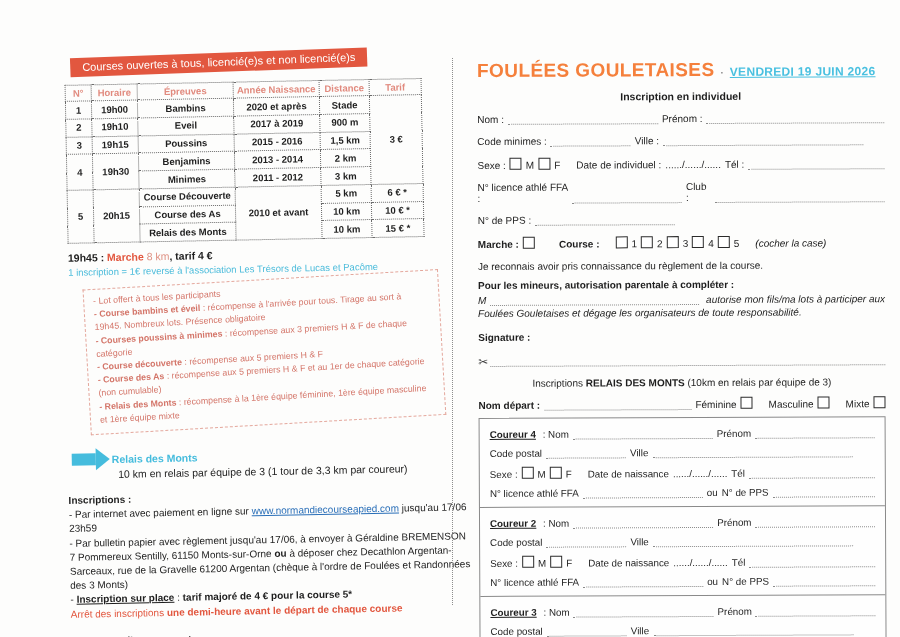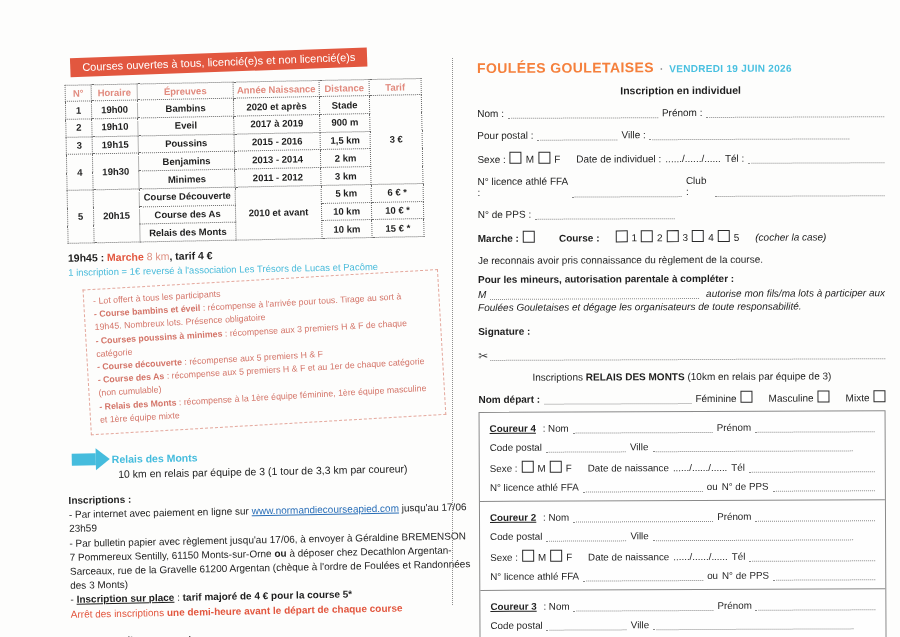--- a/index.html
+++ b/index.html
@@ -38,23 +38,23 @@
   .link { color:#2a6fb8; text-decoration:underline; cursor:pointer; }
   .stop-line { color:#e2573f; }
   .cond { margin-top:13px; font-size:10px; line-height:1.42; width:402px; }
 
   
   .fold { position:absolute; left:452px; top:58px; height:547px; border-left:1.6px dotted #8d8d8d; }
 
   
   .page-right { position:absolute; left:477px; top:60px; width:407px; transform:rotate(-0.25deg); transform-origin:top left; font-size:10px; }
   .r-title { display:flex; align-items:baseline; gap:6px; }
-  .brand { color:#f5803c; font-weight:800; font-size:14px; letter-spacing:0.4px; }
+  .brand { color:#f5803c; font-weight:800; font-size:19px; letter-spacing:0.4px; }
   .sep { color:#888; font-weight:bold; }
-  .r-date { color:#49c0e0; font-weight:bold; font-size:10px; letter-spacing:0.3px; }
+  .r-date { color:#49c0e0; font-weight:bold; font-size:12px; letter-spacing:0.3px;text-decoration:underline; }
   .sec-head { text-align:center; font-weight:bold; font-size:10.5px; margin-top:9px; }
   .page-right .fl { margin-top:11px; }
   .tight .fl { margin-top:8px; }
   .gap16 { width:16px; flex:0 0 auto; }
   .gap8 { width:8px; flex:0 0 auto; }
   .plain { margin-top:11px; }
   .mineur-line2 { margin-top:2px; }
   .cutline { display:flex; align-items:center; margin-top:13px; gap:2px; color:#444; }
   .scissors { font-size:12px; line-height:1; flex:0 0 auto; }
   .relais-head { text-align:center; margin-top:10px; font-size:10px; }
@@ -196,21 +196,21 @@
 
     <div class="sec-head">Inscription en individuel</div>
 
     <div class="fl">
       <span>Nom :</span>
         <span class="d w150"></span>
       <span>Prénom :</span>
         <span class="d grow"></span>
     </div>
     <div class="fl">
-      <span>Pour postal :</span>
+      <span>Code minimes :</span>
         <span class="d w80"></span>
       <span>Ville :</span>
         <span class="d w200"></span>
     </div>
     <div class="fl">
       <span>Sexe :</span>
       <span class="cb"></span>
         <span>M</span>
       <span class="cb"></span>
         <span>F</span>

